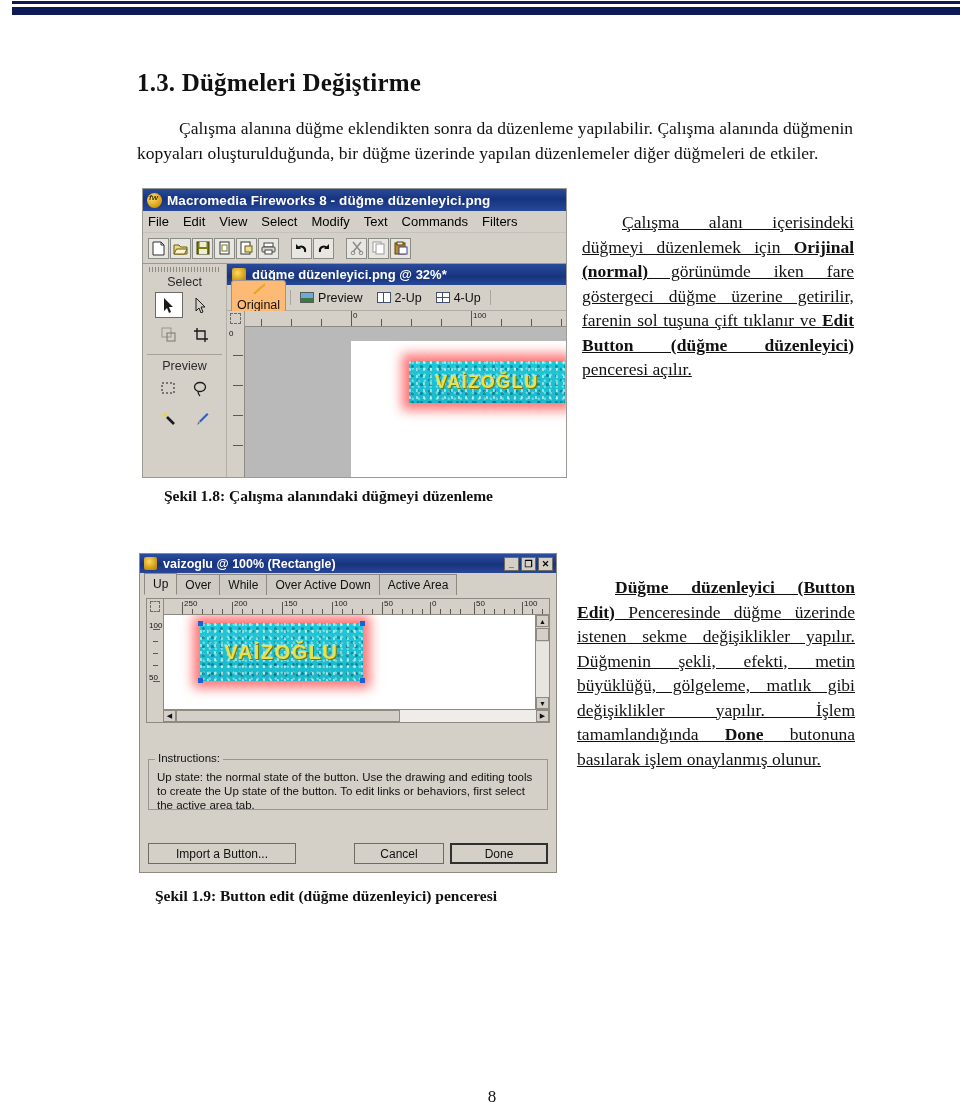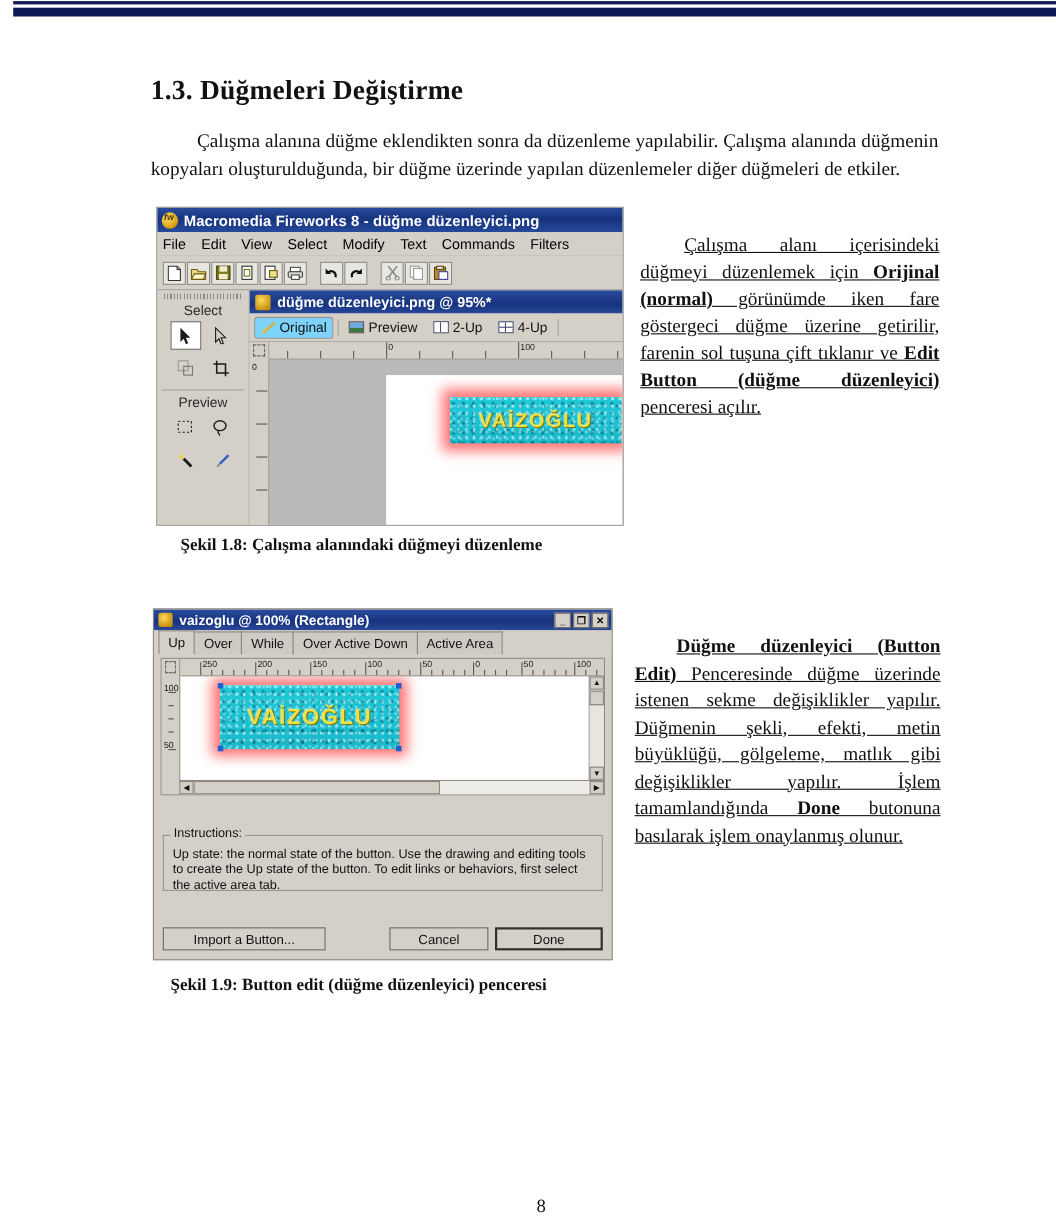--- a/index.html
+++ b/index.html
@@ -103,21 +103,21 @@
   }
   .doc-icon{
     width:14px;height:14px;margin-right:6px;flex:none;
     background:radial-gradient(circle at 40% 35%,#ffd95e,#c58f0c 75%);border-radius:2px;
   }
   .doc-tabs{
     height:25px;background:#d4d0c8;display:flex;align-items:center;
     padding:0 4px;gap:4px;font-size:12.5px;border-bottom:1px solid #b0aca4;
   }
   .doc-tab{display:flex;align-items:center;gap:4px;padding:2px 5px;white-space:nowrap;}
-  .doc-tab.sel{background:#7dd3fc;border:1px solid #9b978f;border-radius:3px;}
+  .doc-tab.sel{background:#fdba74;border:1px solid #9b978f;border-radius:3px;flex-direction:column;}
   .tabsep{width:1px;height:15px;background:#a9a59d;}
   .sw-pencil{width:13px;height:11px;background:linear-gradient(135deg,#f4c542 50%,#e2a92c 50%);
     clip-path:polygon(0% 100%,22% 72%,100% 0%,100% 22%,26% 100%);}
   .sw-img{width:14px;height:11px;background:linear-gradient(to bottom,#6fa8dc 55%,#3c7a3c 55%);border:1px solid #5a5a5a;box-sizing:border-box;}
   .sw-2up{width:14px;height:11px;border:1px solid #44506e;box-sizing:border-box;display:flex;}
   .sw-2up i{flex:1;border-right:1px solid #44506e;background:#fff;}
   .sw-2up i:last-child{border-right:none;}
   .sw-4up{width:14px;height:11px;border:1px solid #44506e;box-sizing:border-box;
     background:
       linear-gradient(#44506e,#44506e) center/100% 1px no-repeat,
@@ -385,21 +385,21 @@
                 <path d="M14 2L6 10l1.5 1.5L15.5 3.5z" fill="#2d5fc7"></path>
                 <path d="M5.5 10.5l1.5 1.5-3 2z" fill="#6b6b6b"></path>
               </svg>
           </div>
         </div>
       </div>
 
       <div class="fw-doc">
         <div class="doc-title">
           <span class="doc-icon"></span>
-          <span>düğme düzenleyici.png @  95%*</span>
+          <span>düğme düzenleyici.png @  32%*</span>
         </div>
 
         <div class="doc-tabs">
           <div class="doc-tab sel">
             <span class="sw-pencil"></span>
             <span>Original</span>
           </div>
           <span class="tabsep"></span>
           <div class="doc-tab">
             <span class="sw-img"></span>

